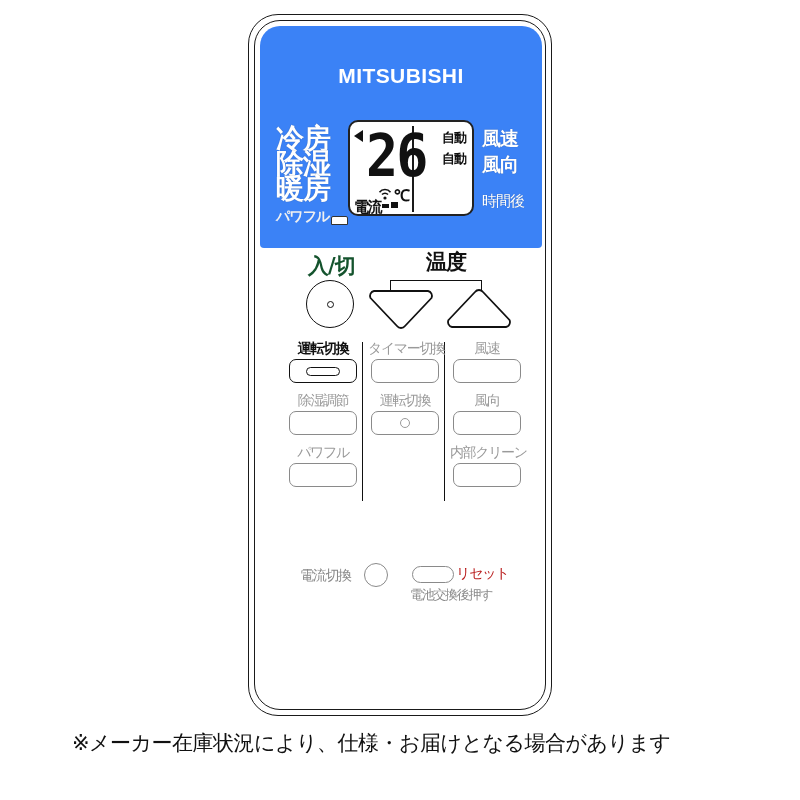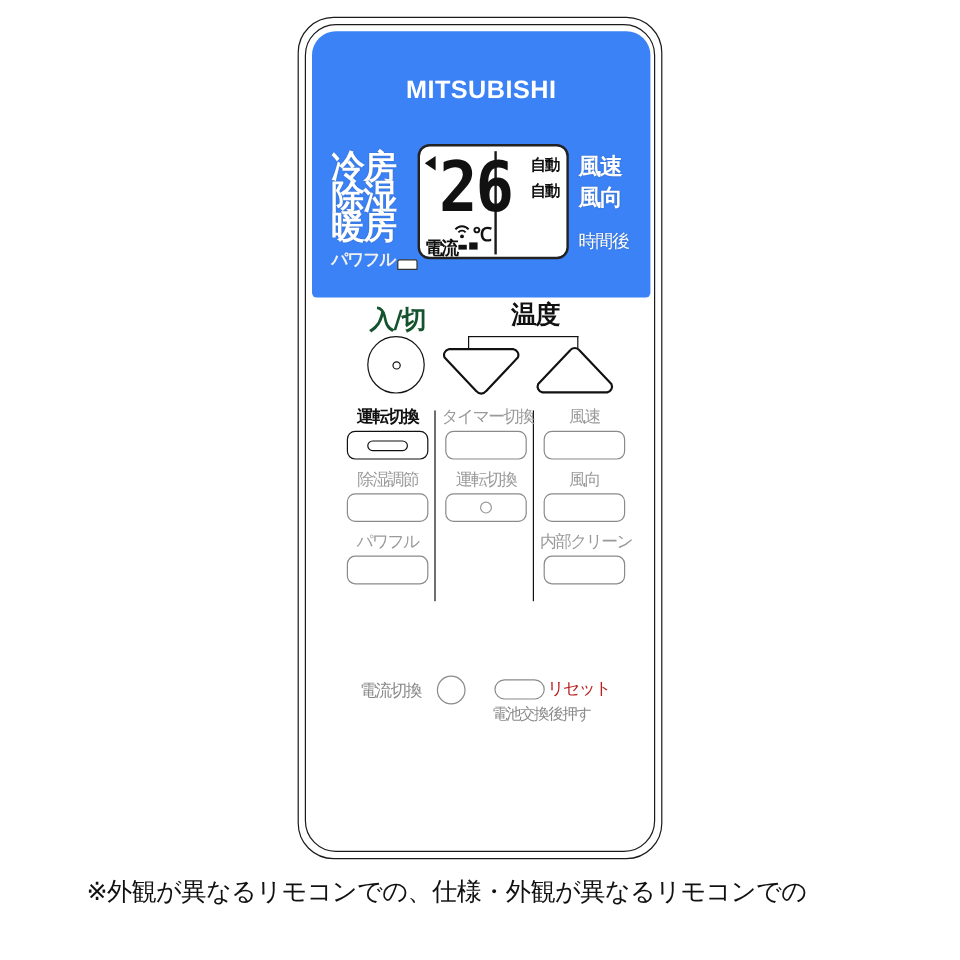--- a/index.html
+++ b/index.html
@@ -572,14 +572,14 @@
       <div id="current-switch-label">電流切換</div>
       <div id="current-switch-button"></div>
       <div id="reset-button"></div>
       <div id="reset-label">リセット</div>
       <div id="reset-sub-label">電池交換後押す</div>
     </div>
   </div>
 </div>
 
 <div id="caption">
-  <div id="caption-line-1">※外観が異なるリモコンでの、仕様・外観が異なるリモコンでの</div>
+  <div id="caption-line-1">※メーカー在庫状況により、仕様・お届けとなる場合があります</div>
 </div>
 
 </body></html>

